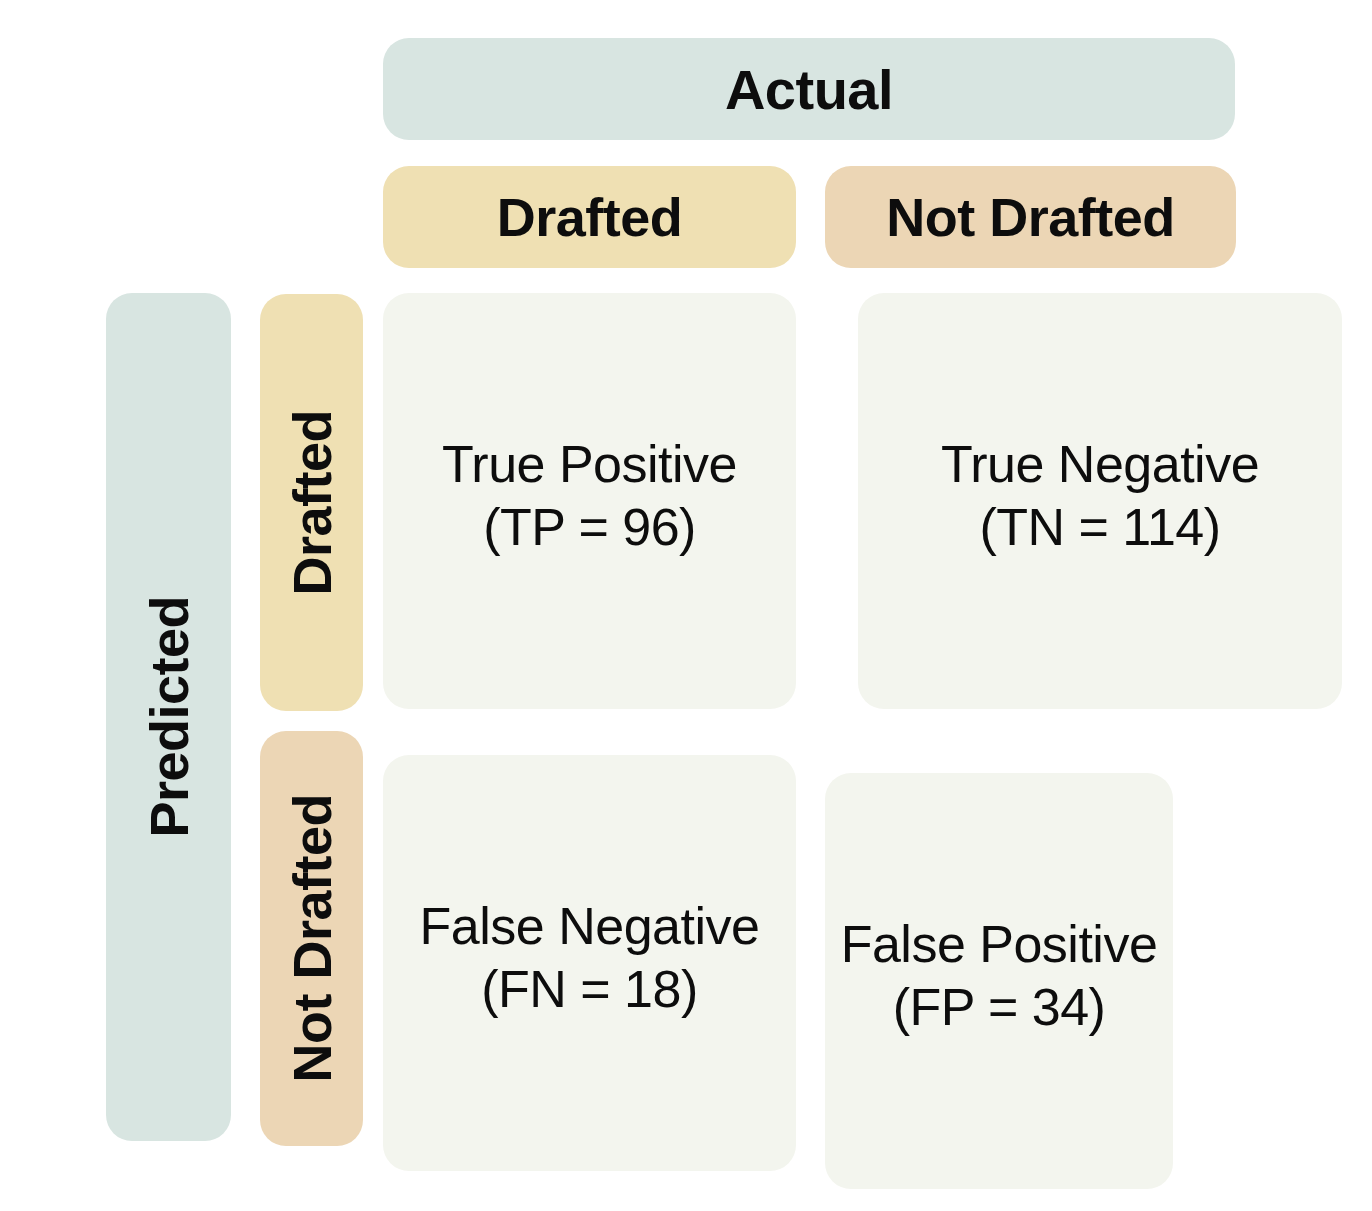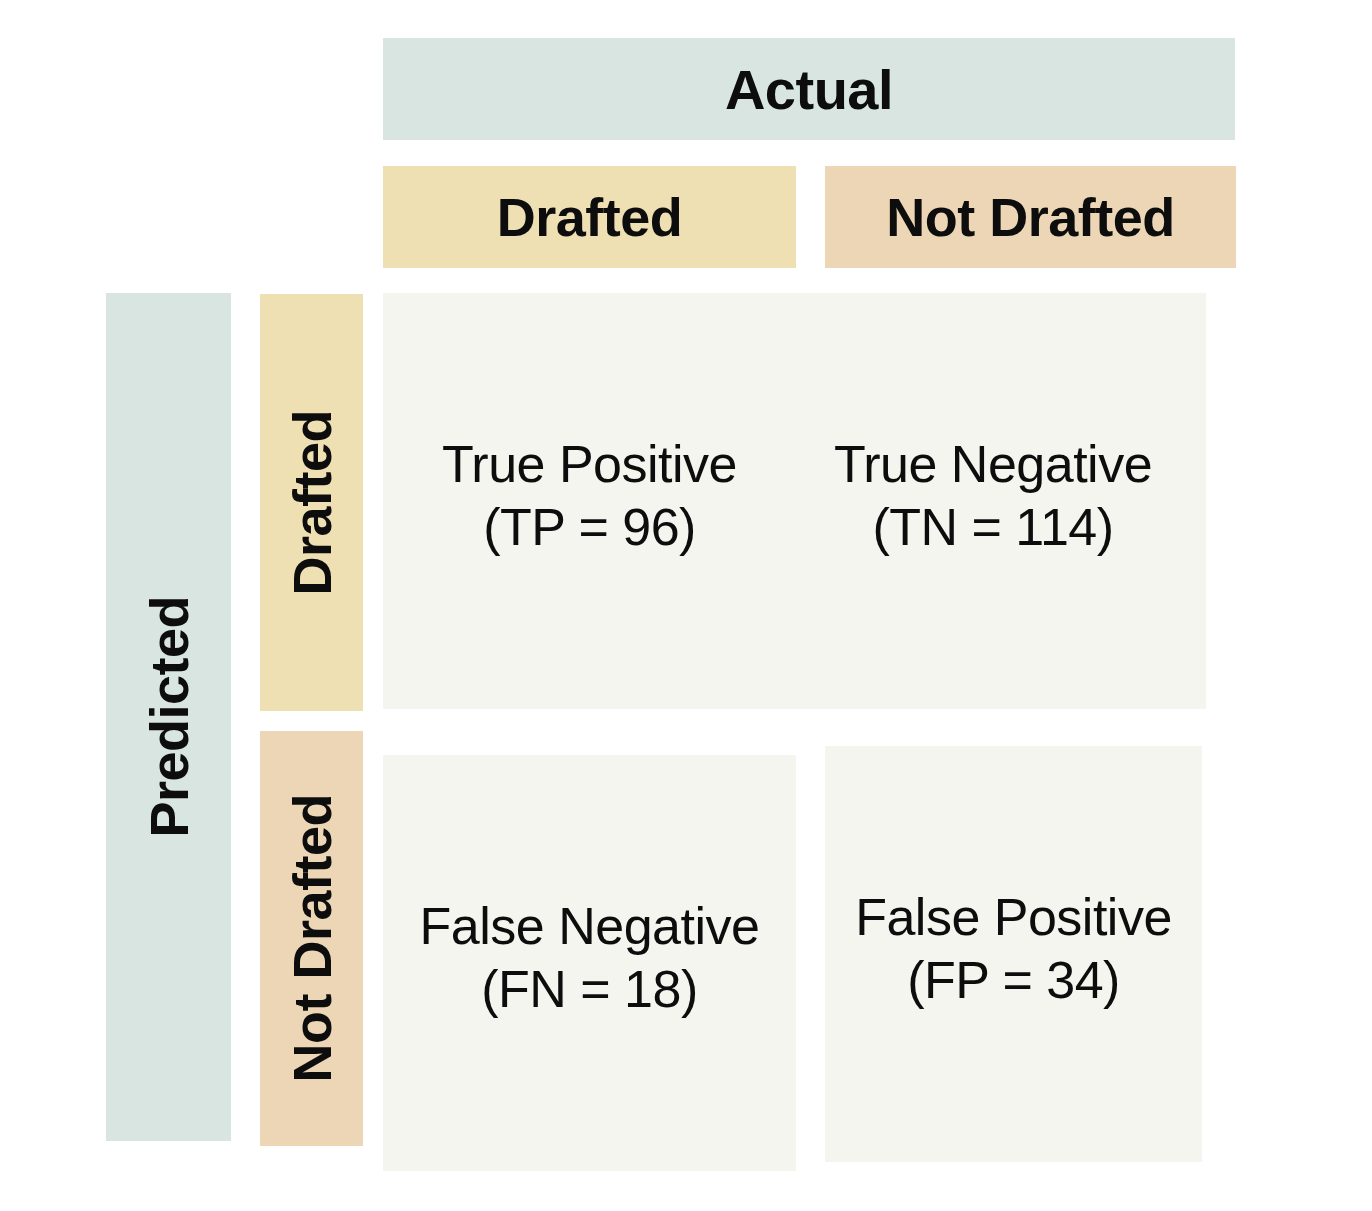--- a/index.html
+++ b/index.html
@@ -3,21 +3,21 @@
 <meta charset="utf-8">
 <style>
   :root {
     --axis-header: #d8e5e1;
     --drafted-header: #efe0b3;
     --not-drafted-header: #ecd6b5;
     --cell-background: #f3f5ee;
     --text: #0d0d0d;
     --page-background: #ffffff;
   }
-  * { margin: 0; padding: 0; box-sizing: border-box; }
+  * { margin: 0; padding: 0; box-sizing: border-box; border-radius: 26px; }
   body {
     background: var(--page-background);
     font-family: "Liberation Sans", "DejaVu Sans", sans-serif;
     color: var(--text);
   }
   .canvas {
     position: relative;
     width: 1372px;
     height: 1211px;
     background: var(--page-background);
@@ -72,23 +72,23 @@
     text-align: center;
   }
   .cell .cell-label,
   .cell .cell-detail {
     font-size: 52px;
     font-weight: 400;
     line-height: 63px;
     letter-spacing: -0.5px;
   }
   .cell.tp { left: 383px; top: 293px; width: 413px; height: 416px; }
-  .cell.tn { left: 780px; top: 293px; width: 426px; height: 416px; }
+  .cell.tn { left: 858px; top: 293px; width: 484px; height: 416px; }
   .cell.fn { left: 383px; top: 755px; width: 413px; height: 416px; }
-  .cell.fp { left: 825px; top: 746px; width: 377px; height: 416px; justify-content: center; }
+  .cell.fp { left: 825px; top: 773px; width: 348px; height: 416px; justify-content: center; }
 </style>
 </head>
 <body>
 
 <div class="canvas">
 
   <div class="band axis-top">
     <span class="hdr-text">Actual</span>
   </div>
 

